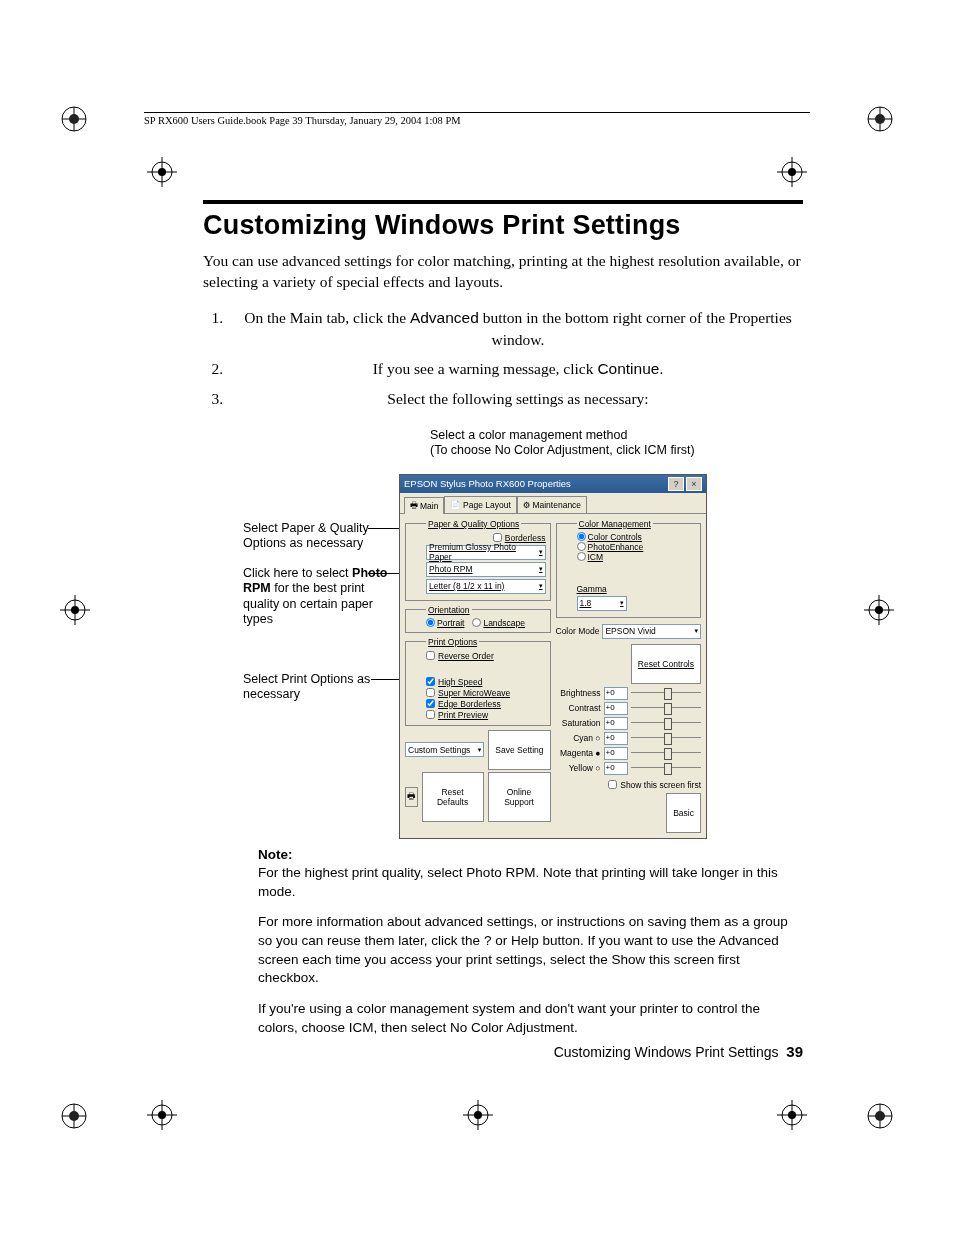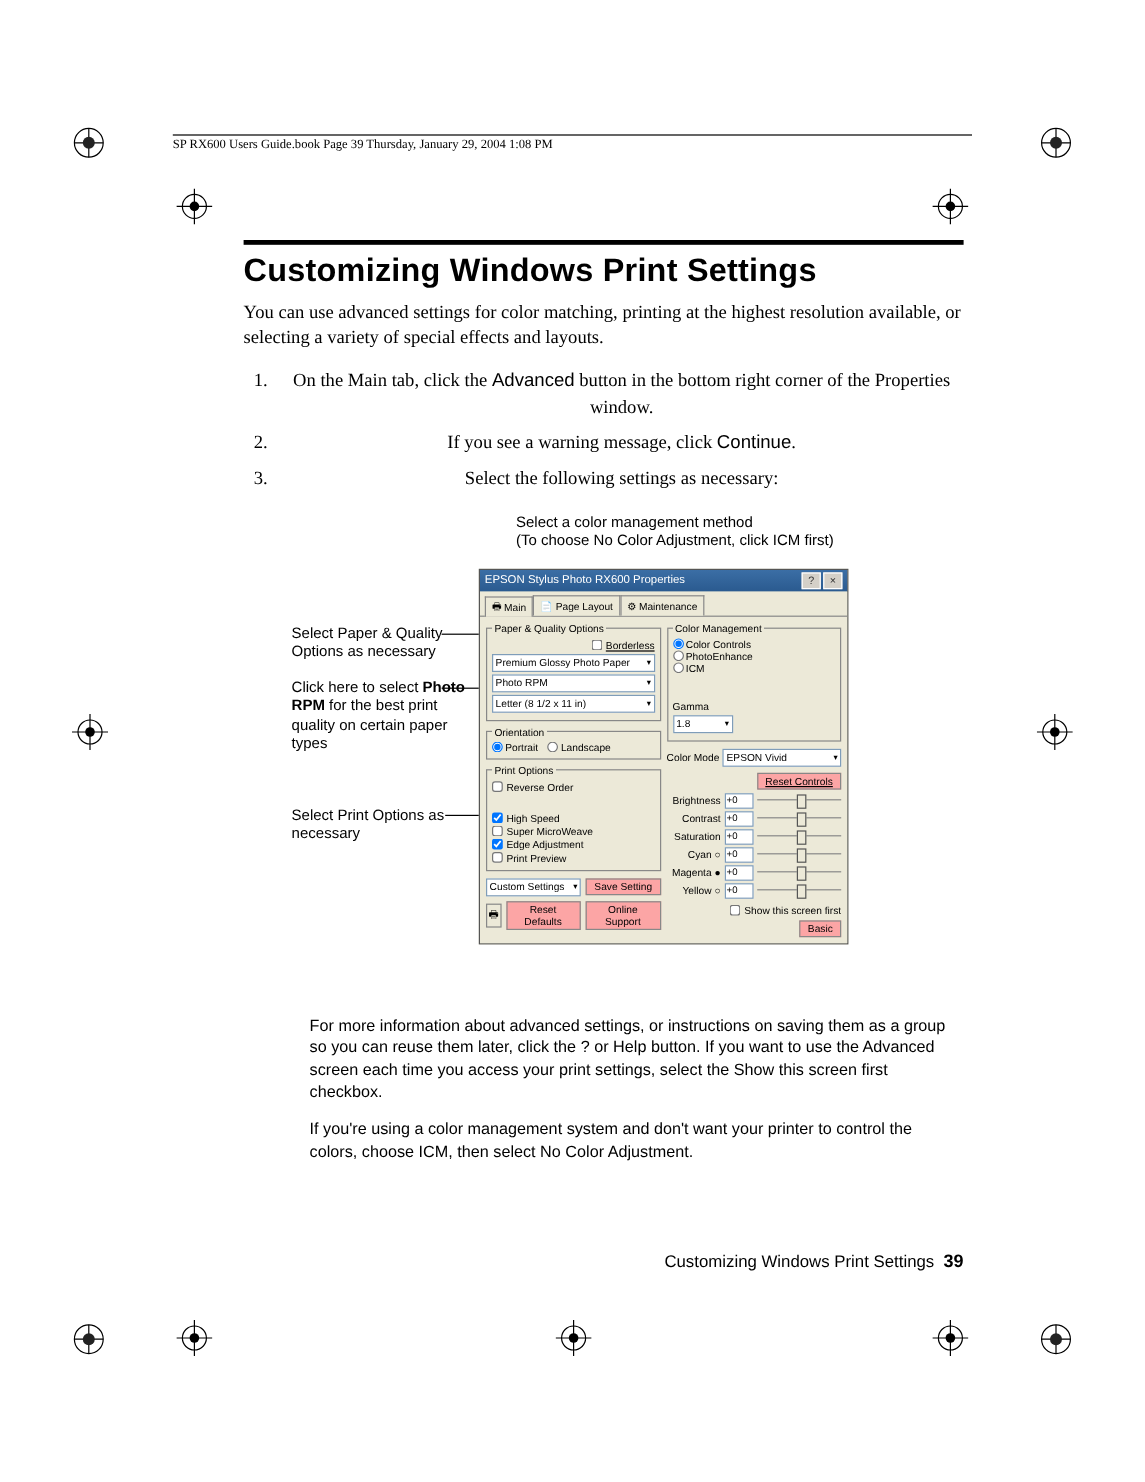--- a/index.html
+++ b/index.html
@@ -147,39 +147,40 @@
   .dialog-body {
     border-top:1px solid #888;
     padding:5px;
     display:flex; gap:5px;
     background:#ece9d8;
   }
   .col { flex:1; }
   fieldset {
     border:1px solid #888;
     font-size:8.5px;
-    padding:3px 4px 4px 4px;
+    padding:3px 4px 4px 20px;
     margin:0 0 4px 0;
+    text-decoration:underline;
   }
   legend { font-size:8.5px; padding:0 2px; }
   .dropdown {
     border:1px solid #7f9db9; background:#fff;
     height:13px; font-size:8.5px;
     display:flex; align-items:center; justify-content:space-between;
     padding:0 2px; margin:2px 0;
   }
   .dropdown::after { content:"▾"; font-size:7px; color:#000;}
   .chk { display:flex; align-items:center; gap:3px; font-size:8.5px; margin:1px 0;}
   .chk input { width:9px; height:9px; margin:0;}
   .radio-row { display:flex; gap:8px; }
   .rad { display:flex; align-items:center; gap:2px; font-size:8.5px;}
   .rad input { width:9px; height:9px; margin:0;}
   .btn {
-    border:1px solid #888; background:#fca5a5;
-    font-size:8.5px; padding:1px 6px;
+    border:1px solid #888; background:#ffffff;
+    font-size:8.5px; padding:14px 6px;
     text-align:center; display:inline-block;
   }
   .slider-row {
     display:flex; align-items:center; gap:3px;
     font-size:8.5px; margin:2px 0;
   }
   .slider-row .lbl { width:45px; text-align:right;}
   .slider-row .val {
     width:20px; border:1px solid #7f9db9; background:#fff;
     height:11px; font-size:8px; text-align:left; padding:0 1px;
@@ -374,21 +375,21 @@
             <label class="chk">
                 <input type="checkbox" checked="" style="">
                 <span>High Speed</span>
               </label>
             <label class="chk">
                 <input type="checkbox" style="">
                 <span>Super MicroWeave</span>
               </label>
             <label class="chk">
                 <input type="checkbox" checked="" style="">
-                <span>Edge Adjustment</span>
+                <span>Edge Borderless</span>
               </label>
             <label class="chk">
                 <input type="checkbox" style="">
                 <span>Print Preview</span>
               </label>
           </fieldset>
           <div class="row-assist">
             <div class="dropdown" style="flex:1;">
                 <span>Custom Settings</span>
               </div>
@@ -470,20 +471,22 @@
                 <span>Show this screen first</span>
               </label>
           </div>
           <div style="text-align:right; margin-top:3px;"><span class="btn">Basic</span></div>
         </div>
       </div>
     </div>
   </div>
 
   <div class="note-block">
+    <p><span class="note-label">Note:</span><br>
+    <span>For the highest print quality, select </span><span class="sans-inline">Photo RPM</span><span>. Note that printing will take longer in this mode.</span></p>
     <p><span>For more information about advanced settings, or instructions on saving them as a group so you can reuse them later, click the </span><span class="sans-inline">?</span><span> or </span><span class="sans-inline">Help</span><span> button. If you want to use the Advanced screen each time you access your print settings, select the </span><span class="sans-inline">Show this screen first</span><span> checkbox.</span></p>
     <p><span>If you're using a color management system and don't want your printer to control the colors, choose </span><span class="sans-inline">ICM</span><span>, then select </span><span class="sans-inline">No Color Adjustment</span><span>.</span></p>
   </div>
 </div>
 
 <div class="footer">
   <span>Customizing Windows Print Settings</span>&nbsp;&nbsp;<span class="pg">39</span>
 </div>
 
 </body></html>

